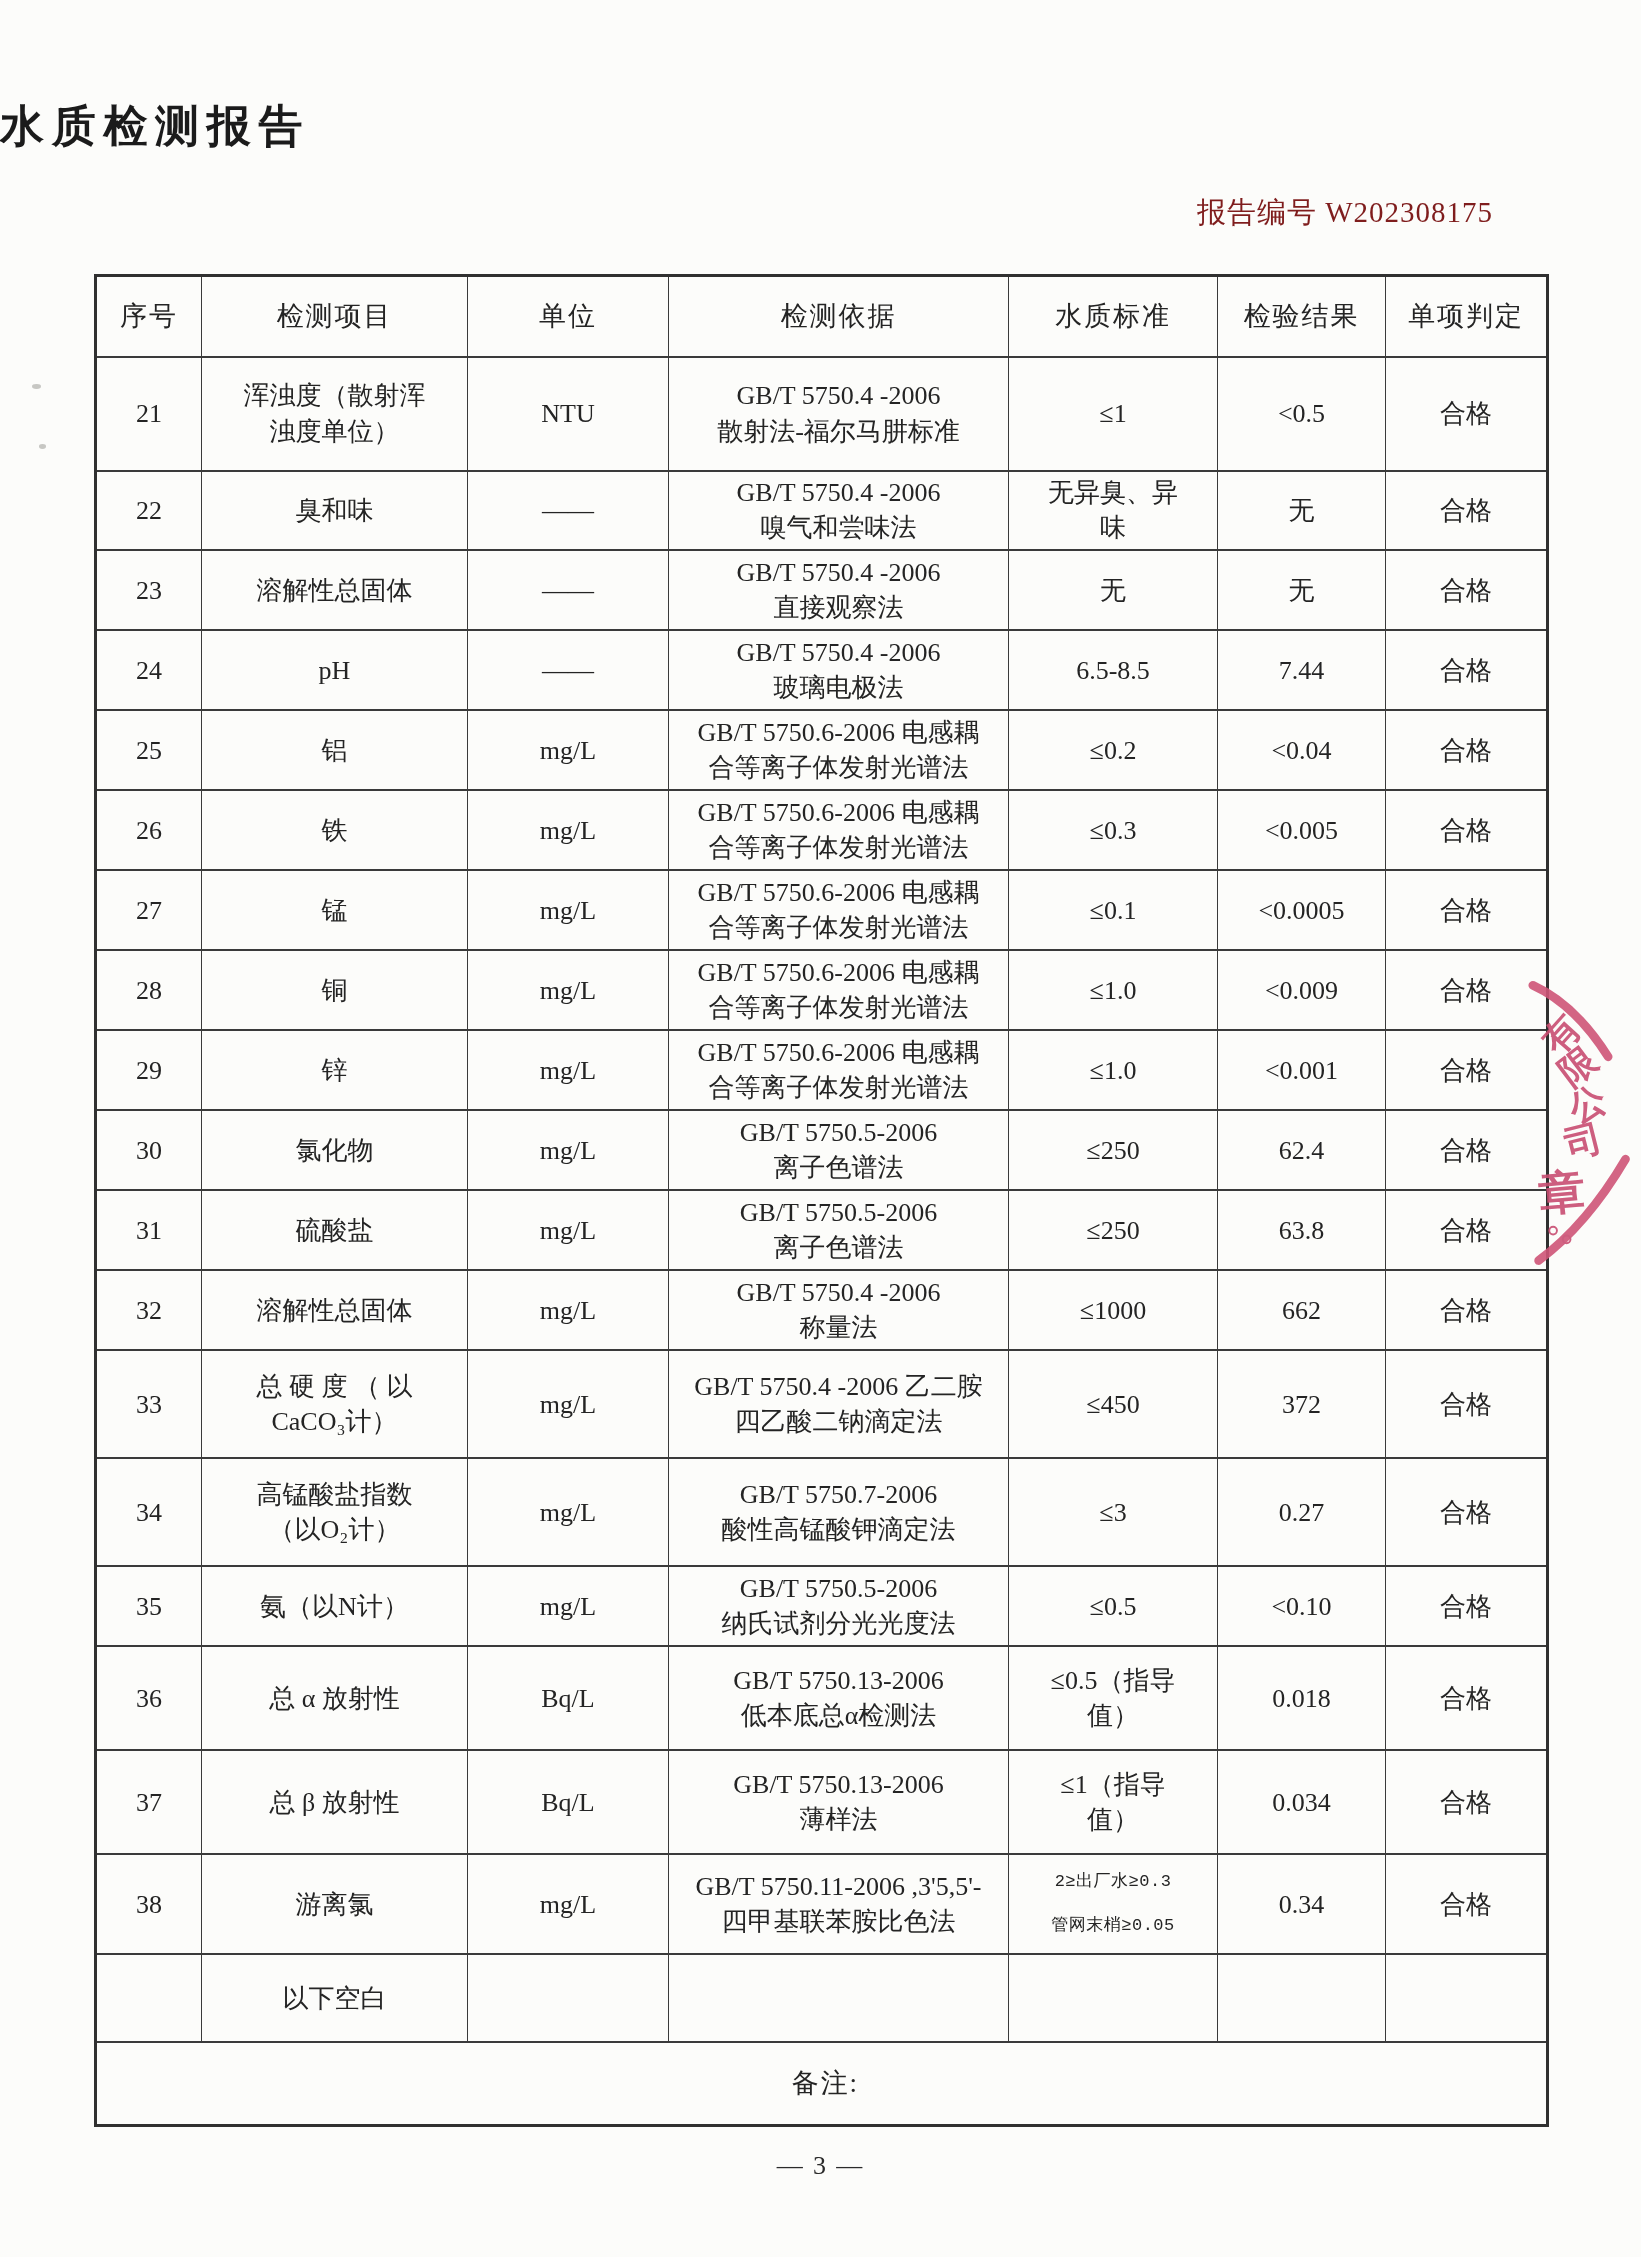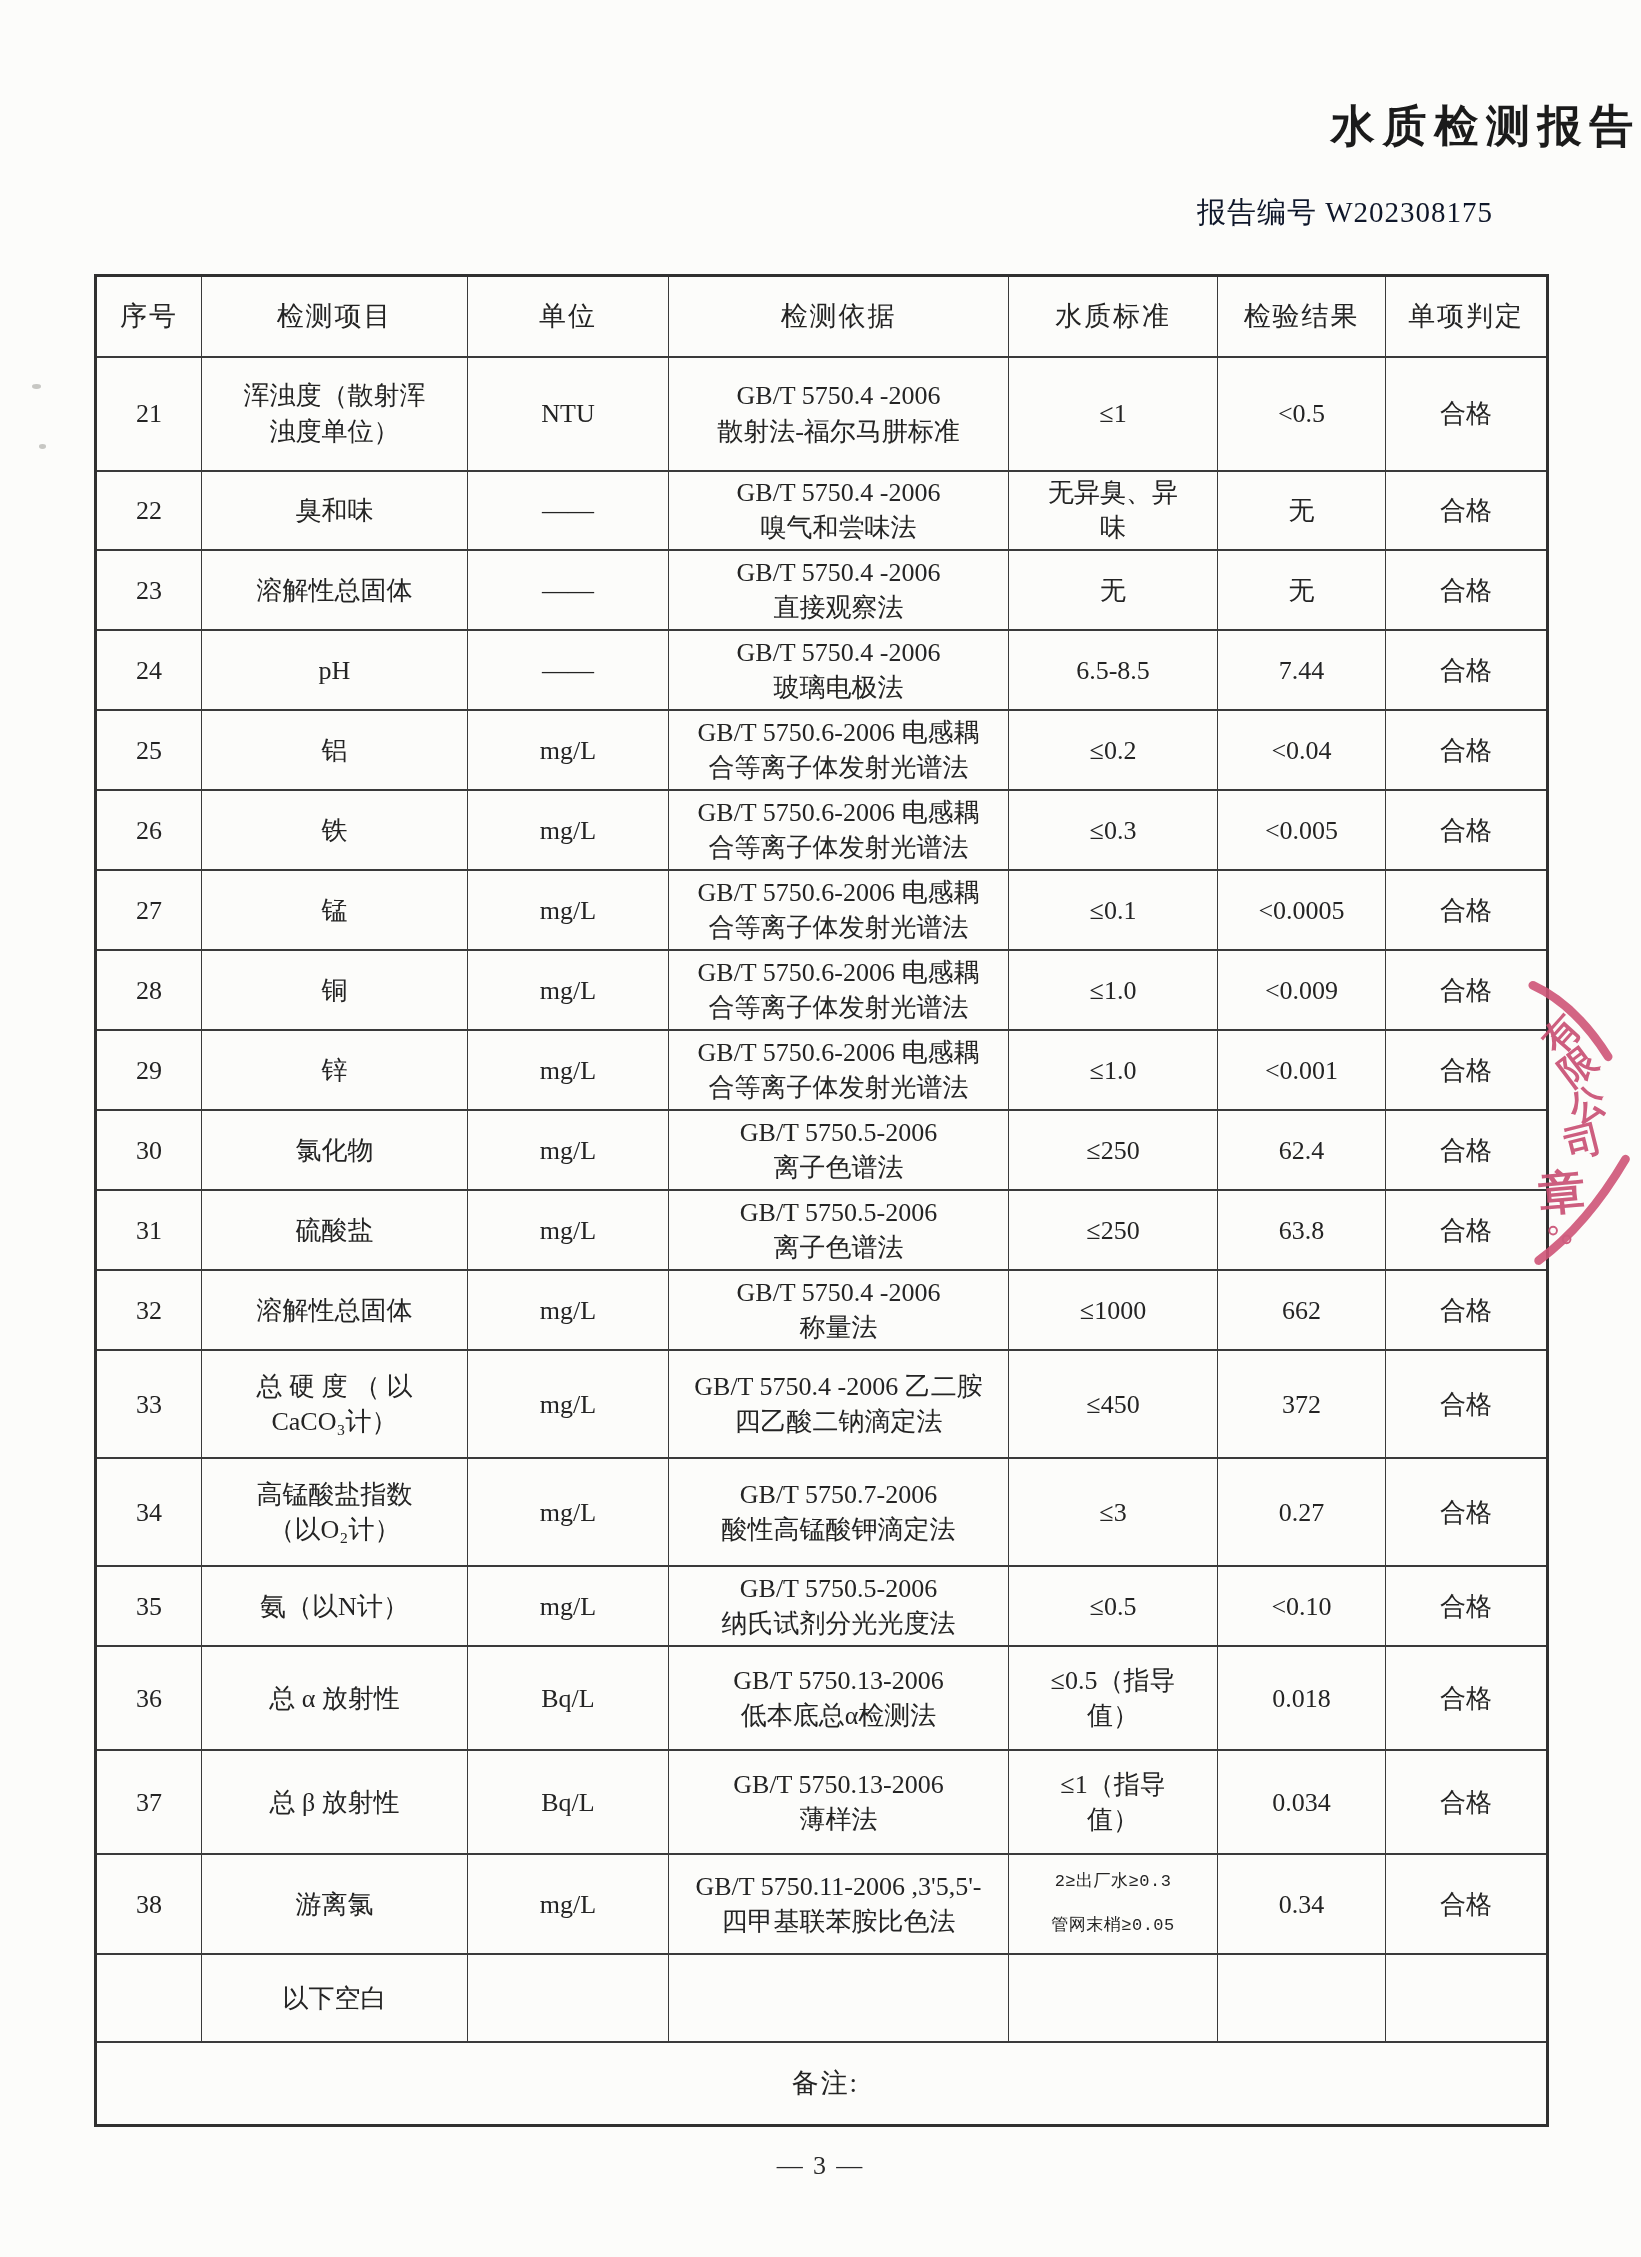--- a/index.html
+++ b/index.html
@@ -7,26 +7,26 @@
     position:relative;
     width:1641px; height:2257px;
     margin:0 auto;
     background:#fcfcfa;
     overflow:hidden;
     font-family:"Liberation Serif","DejaVu Serif",serif;
     color:#222;
   }
   .title {
     position:absolute; top:97px; left:0; width:100%;
-    margin:0; text-align:right;
+    margin:0; text-align:left;
     font-size:44px; font-weight:700; letter-spacing:7.7px; color:#1b1b1b;
   }
   .report-no {
     position:absolute; top:193px; left:1197px;
-    font-size:29px; color:#0f172a; letter-spacing:1px;
+    font-size:29px; color:#7f1d1d; letter-spacing:1px;
     white-space:nowrap;
     text-align:right;
   }
   table.results {
     position:absolute; left:94px; top:274px;
     width:1452px;
     border-collapse:collapse; table-layout:fixed;
     border:3.9px solid #303030;
   }
   table.results th, table.results td {

